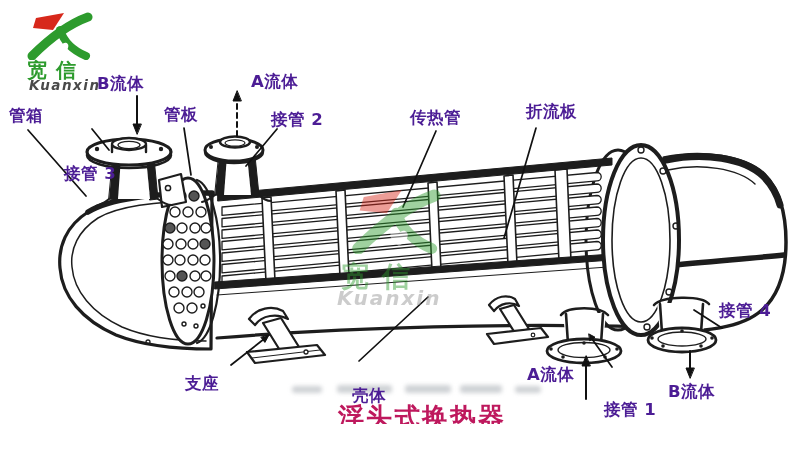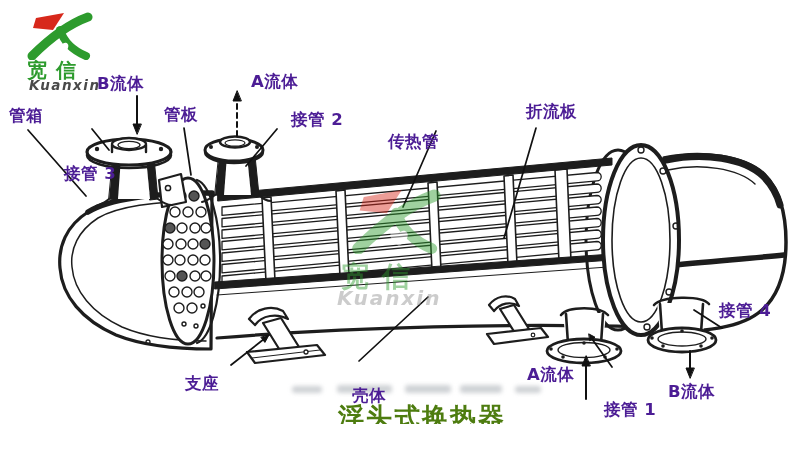--- a/index.html
+++ b/index.html
@@ -1,20 +1,20 @@
 <!DOCTYPE html>
 <html><head>
 <meta charset="utf-8">
 <style>
   html,body{margin:0;padding:0;background:#fff;}
   .stage{position:relative;width:800px;height:424px;background:#fff;overflow:hidden;
          font-family:"DejaVu Sans","Liberation Sans",sans-serif;}
   .art{position:absolute;left:0;top:0;}
   .lbl{position:absolute;font-size:16.5px;font-weight:700;color:#4c1d95;white-space:nowrap;letter-spacing:.5px;}
-  .title{position:absolute;left:338px;top:400px;font-size:26px;font-weight:800;color:#4d7c0f;letter-spacing:2px;white-space:nowrap;}
+  .title{position:absolute;left:338px;top:400px;font-size:26px;font-weight:800;color:#be185d;letter-spacing:2px;white-space:nowrap;}
   .logo{position:absolute;left:25px;top:10px;width:100px;height:86px;}
   .logo .cn{position:absolute;left:2px;top:47px;font-size:20px;font-weight:800;color:#2d9b2d;letter-spacing:9px;white-space:nowrap;}
   .logo .en{position:absolute;left:4px;top:67px;font-size:13.5px;font-weight:700;font-style:italic;color:#4a4a4a;letter-spacing:1.5px;}
   .wm{position:absolute;left:335px;top:186px;width:140px;height:130px;opacity:.45;pointer-events:none;}
   .wm .cn{position:absolute;left:6px;top:72px;font-size:28px;font-weight:800;color:#2d9b2d;letter-spacing:13px;white-space:nowrap;}
   .wm .en{position:absolute;left:2px;top:100px;font-size:20px;font-weight:700;font-style:italic;color:#8f8f8f;letter-spacing:2px;}
   .smudge{position:absolute;background:#a8aeb4;filter:blur(2px);opacity:.55;border-radius:3px;}
 </style>
 </head>
 <body>
@@ -247,22 +247,22 @@
 <div class="smudge" style="left:337px;top:385px;width:55px;height:8px;"></div>
 <div class="smudge" style="left:405px;top:385px;width:46px;height:8px;"></div>
 <div class="smudge" style="left:460px;top:385px;width:42px;height:8px;"></div>
 <div class="smudge" style="left:515px;top:386px;width:26px;height:7px;"></div>
 
 <div class="lbl" style="left:97px;top:73px;">B流体</div>
 <div class="lbl" style="left:251px;top:71px;">A流体</div>
 <div class="lbl" style="left:9px;top:105px;">管箱</div>
 <div class="lbl" style="left:64px;top:120px;margin-top:43px;">接管 3</div>
 <div class="lbl" style="left:164px;top:104px;text-align:center;">管板</div>
-<div class="lbl" style="left:271px;top:109px;margin-left:20px;">接管 2</div>
-<div class="lbl" style="left:388px;top:107px;margin-top:24px;">传热管</div>
+<div class="lbl" style="left:271px;top:109px;">接管 2</div>
+<div class="lbl" style="left:410px;top:107px;">传热管</div>
 <div class="lbl" style="left:526px;top:101px;">折流板</div>
 <div class="lbl" style="left:185px;top:373px;">支座</div>
 <div class="lbl" style="left:352px;top:357px;margin-top:28px;">壳体</div>
 <div class="lbl" style="left:527px;top:364px;">A流体</div>
 <div class="lbl" style="left:604px;top:363px;margin-top:36px;">接管 1</div>
 <div class="lbl" style="left:719px;top:300px;">接管 4</div>
 <div class="lbl" style="left:668px;top:381px;">B流体</div>
 
 <div class="title">浮头式换热器</div>
 

